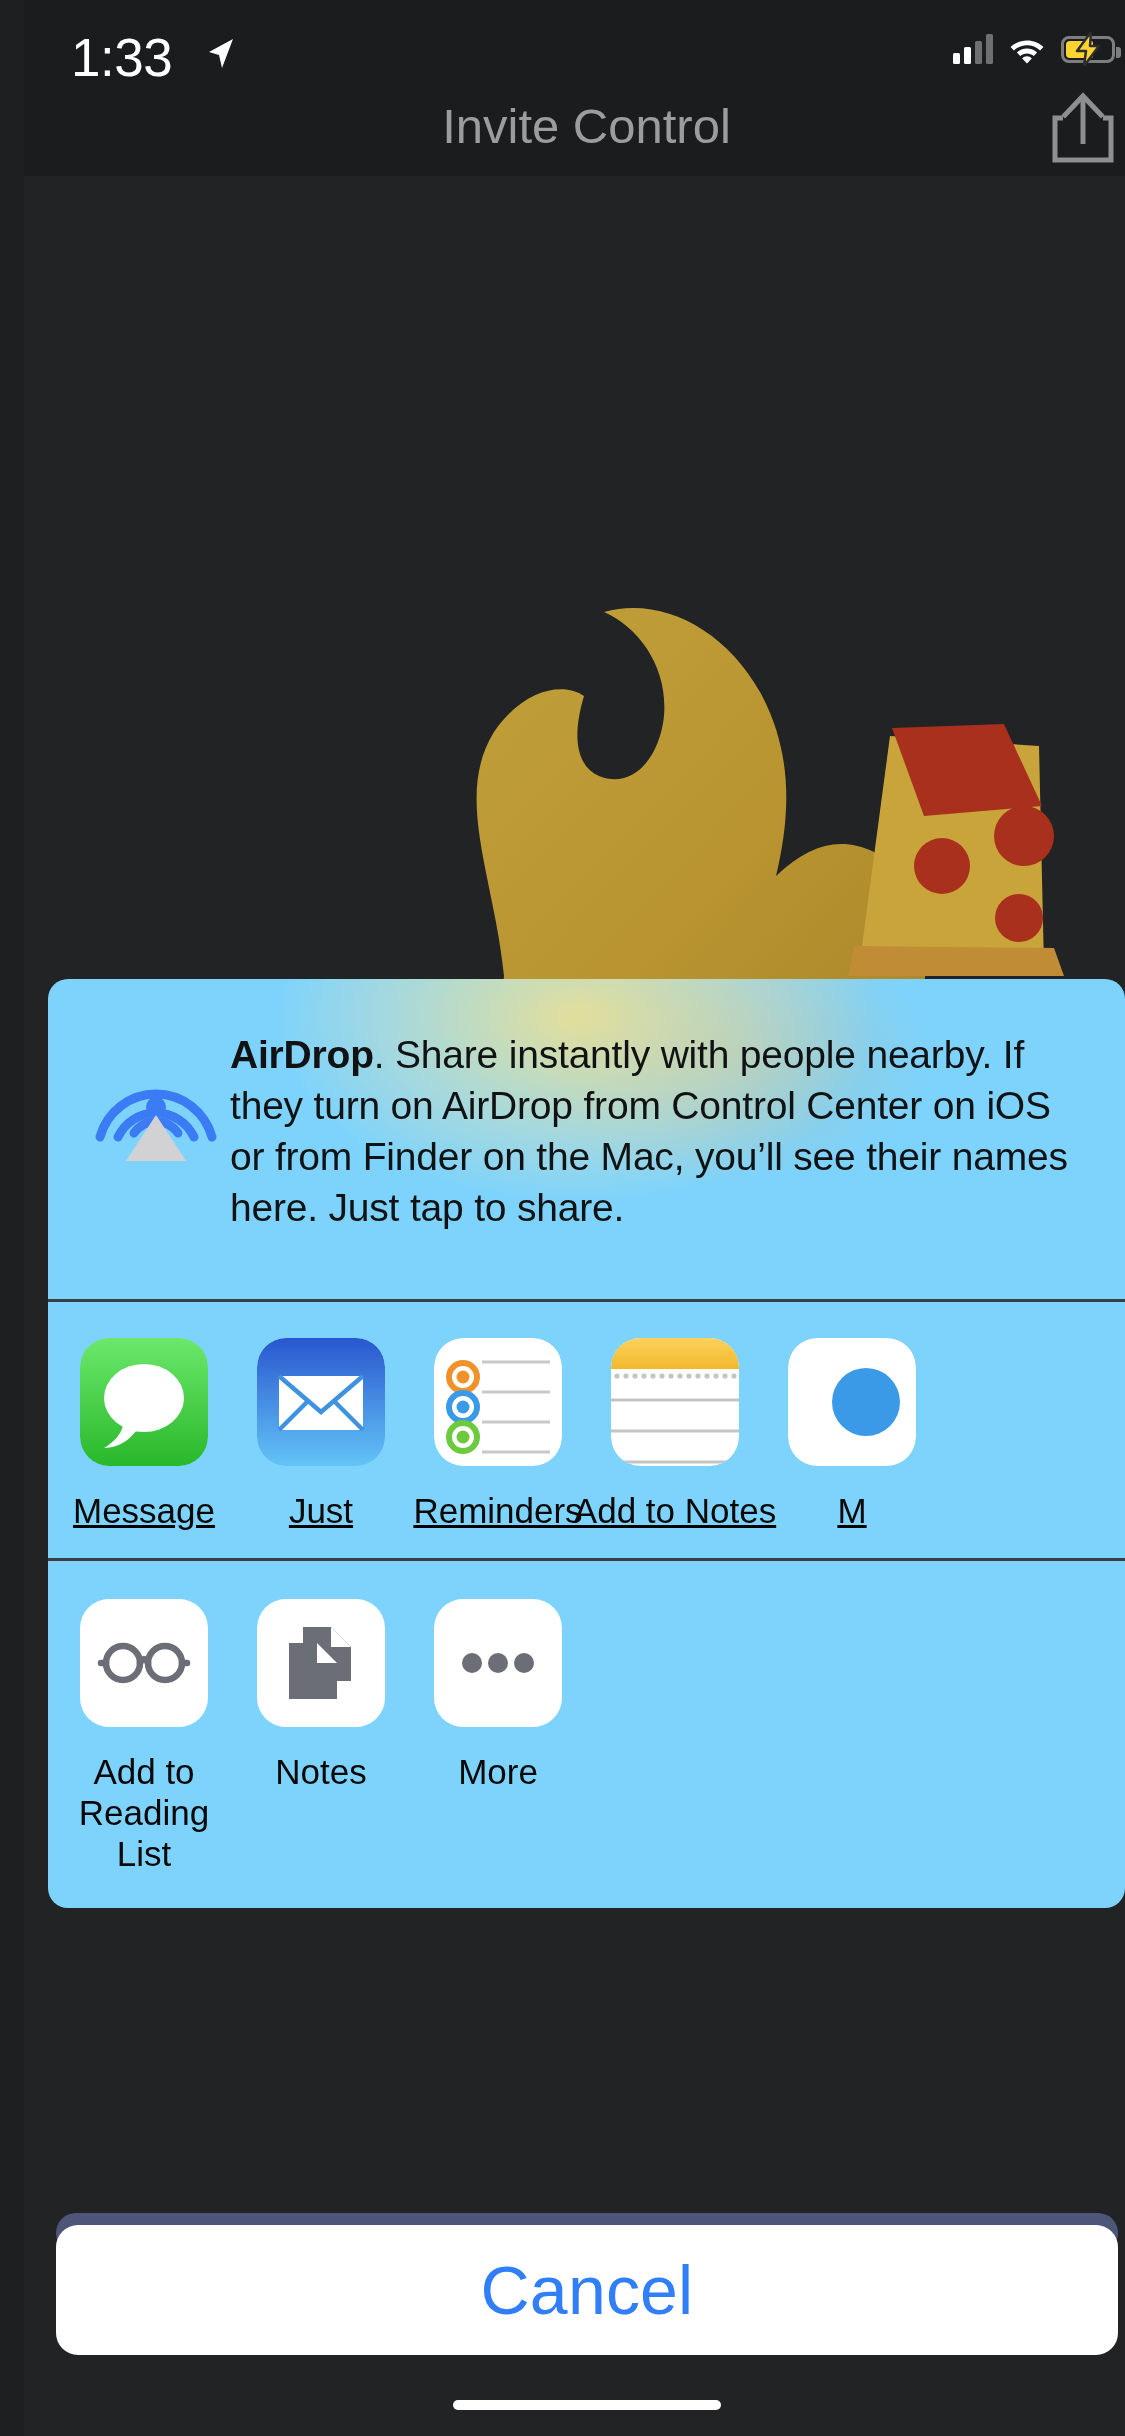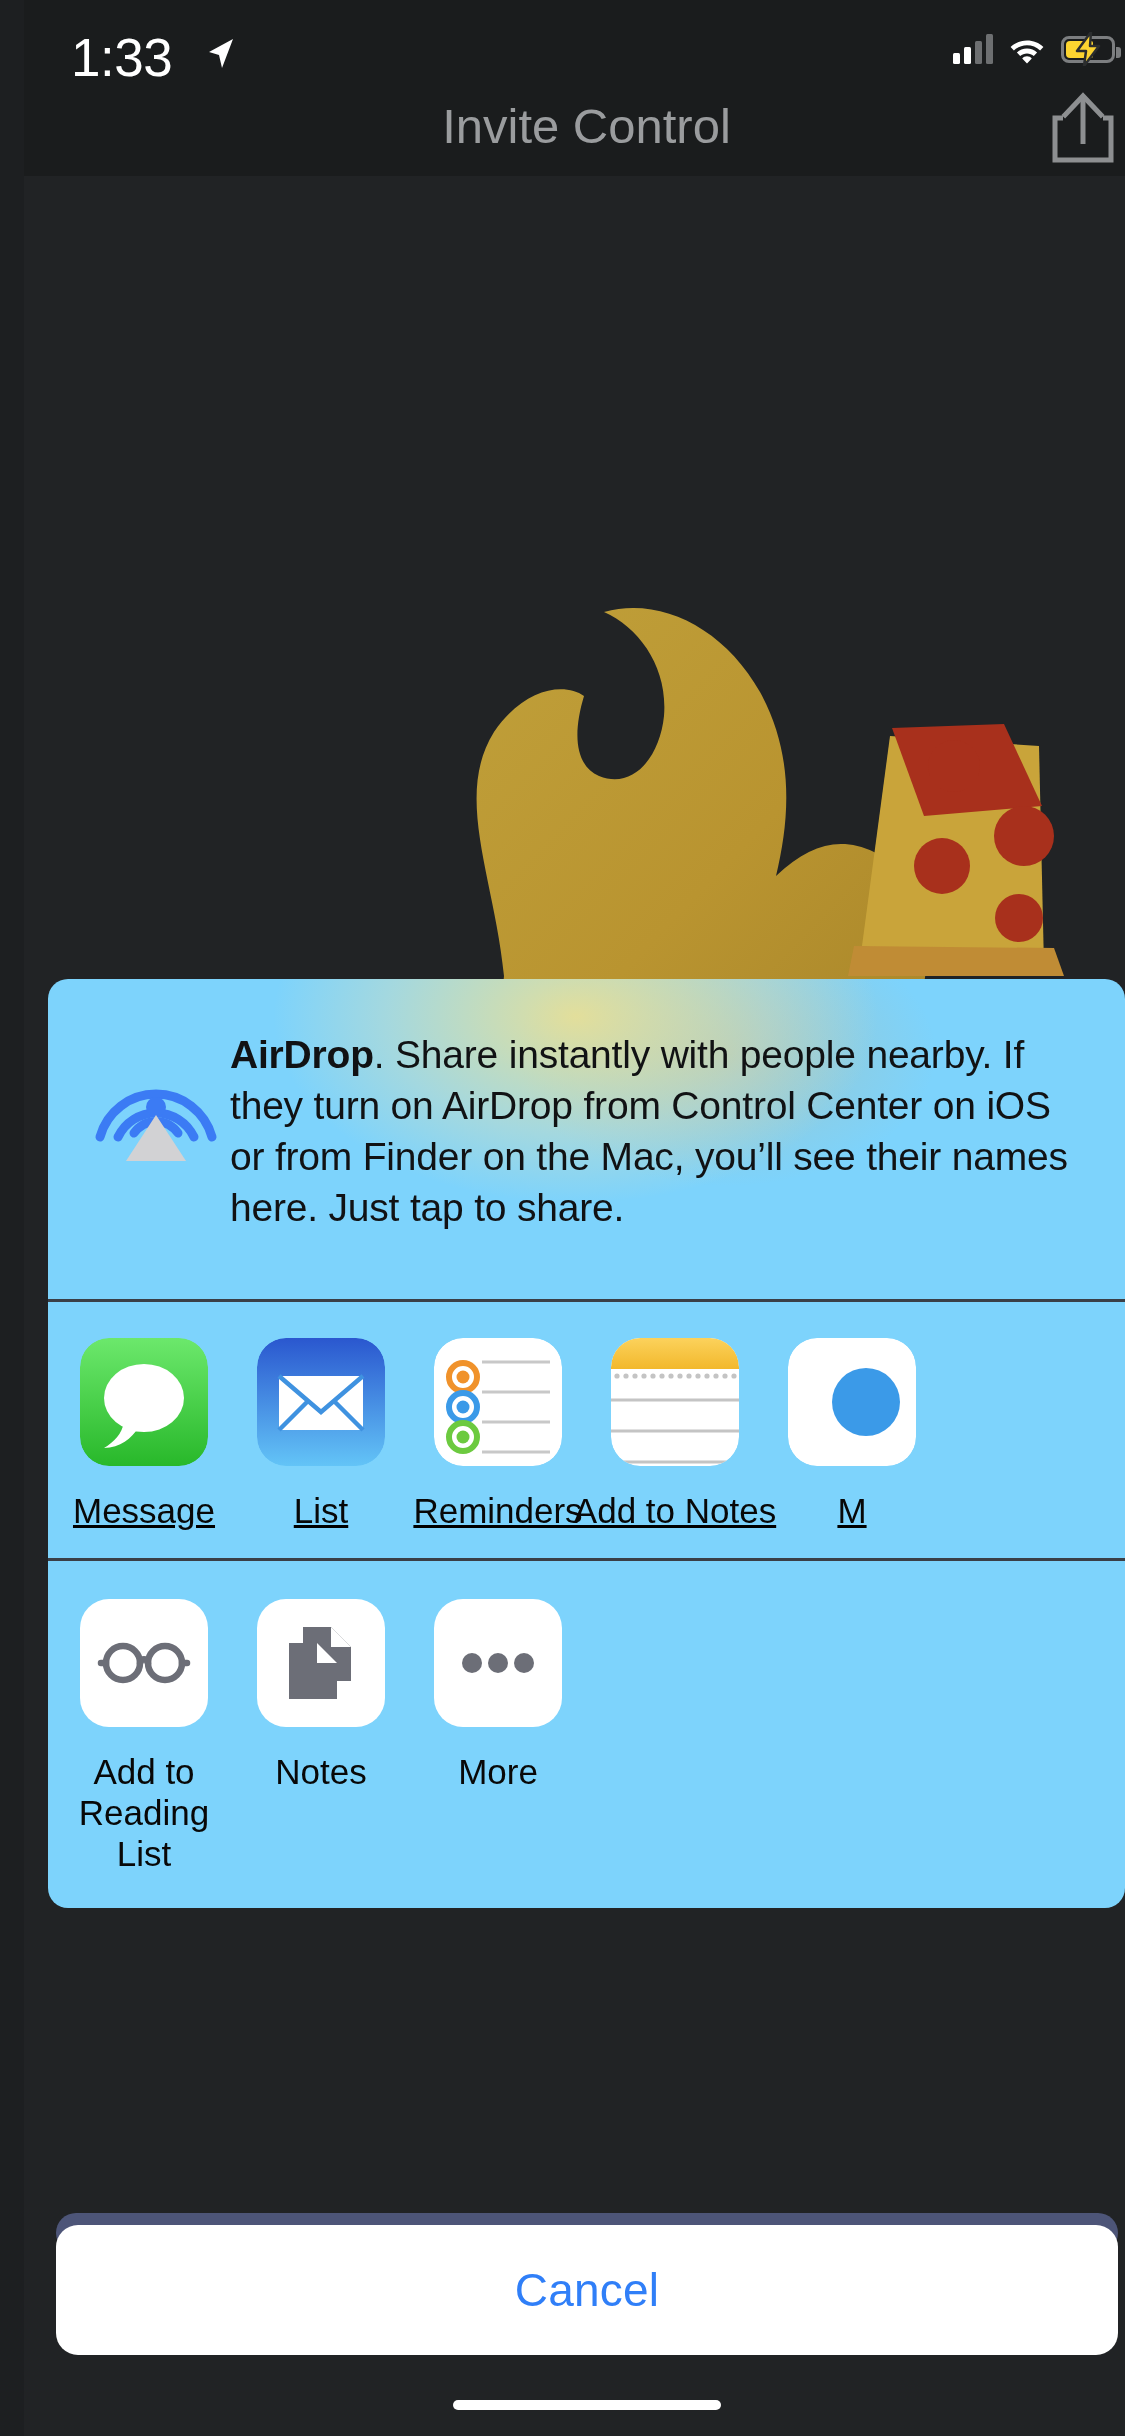--- a/index.html
+++ b/index.html
@@ -112,21 +112,21 @@
   .cancel-shadow {
     position:absolute; left:32px; top:2213px; width:1062px; height:40px;
     background:#4d5578; border-radius:20px;
   }
   .cancel {
     position:absolute; left:32px; top:2225px; width:1062px; height:130px;
     background:#ffffff; border-radius:22px;
     display:flex; align-items:center; justify-content:center;
     cursor:pointer;
   }
-  .cancel span { color:#307ff8; font-size:46px; font-weight:400; letter-spacing:0.2px; }
+  .cancel span { color:#307ff8; font-size:68px; font-weight:400; letter-spacing:0.2px; }
 
   
   .home-ind {
     position:absolute; left:50%; transform:translateX(-50%); bottom:26px;
     width:268px; height:10px; background:#ffffff; border-radius:6px;
   }
 </style>
 </head>
 <body>
 
@@ -254,21 +254,21 @@
                 <stop offset="0%" stop-color="#2a57cf"></stop>
                     <stop offset="100%" stop-color="#63c4f7"></stop>
               </linearGradient>
                 </defs>
               <rect width="128" height="128" rx="29" fill="url(#gMail)"></rect>
               <rect x="22" y="38" width="84" height="54" rx="3" fill="#ffffff"></rect>
               <path d="M22 38 L64 74 L106 38" fill="none" stroke="#3f92e0" stroke-width="4.5"></path>
               <path d="M22 92 L52 62 M106 92 L76 62" fill="none" stroke="#3f92e0" stroke-width="4.5"></path>
             </svg>
           </div>
-          <div class="app-label">List</div>
+          <div class="app-label">Just</div>
         </div>
 
         <div class="app-cell">
           <div class="app-icon">
             <svg width="128" height="128" viewBox="0 0 128 128">
               <rect width="128" height="128" rx="29" fill="#ffffff"></rect>
               <g stroke="#c8c8c8" stroke-width="3">
                 <line x1="48" y1="24" x2="116" y2="24"></line>
                 <line x1="48" y1="54" x2="116" y2="54"></line>
                 <line x1="48" y1="84" x2="116" y2="84"></line>

